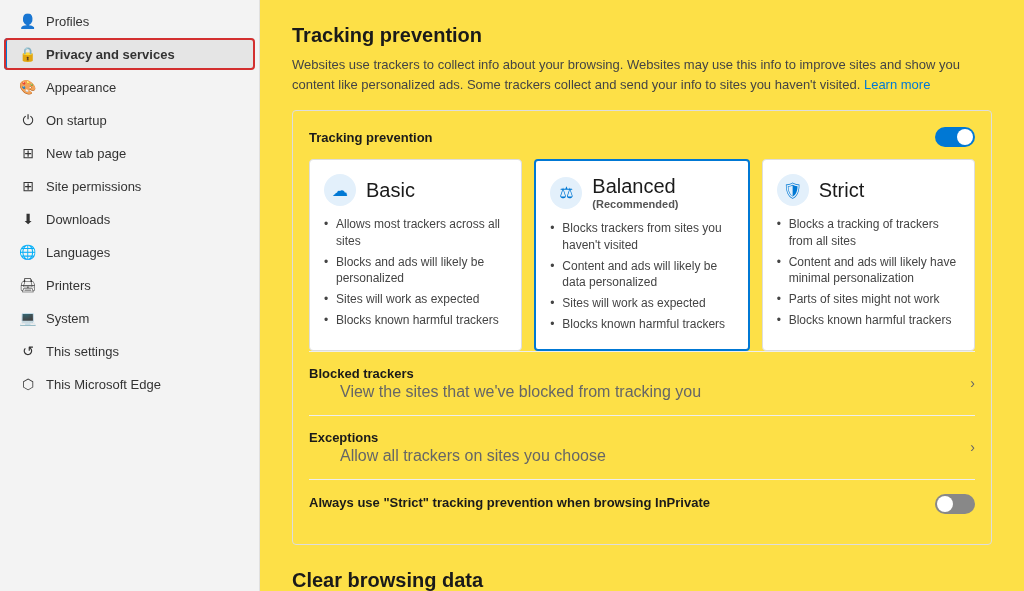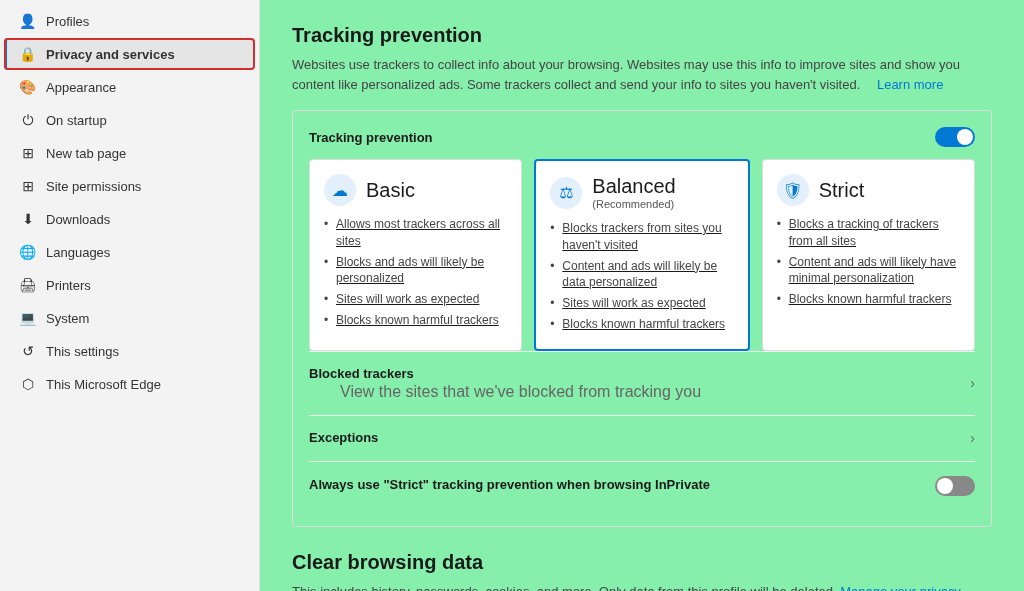--- a/index.html
+++ b/index.html
@@ -6,26 +6,26 @@
     body { font-family: 'Segoe UI', Arial, sans-serif; font-size: 13px; color: #1a1a1a; background: #f3f3f3; display: flex; height: 591px; overflow: hidden; }
 
     
     .sidebar { width: 260px; background: #f3f3f3; border-right: 1px solid #e0e0e0; padding: 4px 0; flex-shrink: 0; overflow-y: auto; }
     .sidebar-item { display: flex; align-items: center; padding: 8px 16px; cursor: pointer; border-radius: 4px; margin: 1px 4px; gap: 10px; color: #333; font-size: 13px; }
     .sidebar-item.active { background: #e5e5e5; border-left: 3px solid #0078d4; padding-left: 13px; font-weight: 600; }
     .sidebar-item.active-outline { outline: 2px solid #d32f2f; outline-offset: -2px; }
     .sidebar-icon { width: 16px; height: 16px; display: flex; align-items: center; justify-content: center; font-size: 14px; flex-shrink: 0; }
 
     
-    .main { flex: 1; background: #86efac; overflow-y: auto; padding: 24px 32px; }
+    .main { flex: 1; background: #fde047; overflow-y: auto; padding: 24px 32px; }
 
     
     .section-title { font-size: 20px; font-weight: 600; color: #1a1a1a; margin-bottom: 8px; }
     .section-desc { font-size: 13px; color: #444; line-height: 1.5; margin-bottom: 16px; }
-    .section-desc a { color: #0078d4; text-decoration: none; margin-left: 13px; }
+    .section-desc a { color: #0078d4; text-decoration: none; }
 
     
     .tracking-card { border: 1px solid #ddd; border-radius: 4px; padding: 16px; margin-bottom: 0; }
     .tracking-card-header { display: flex; justify-content: space-between; align-items: center; margin-bottom: 12px; font-weight: 600; font-size: 13px; }
 
     
     .toggle { width: 40px; height: 20px; background: #0078d4; border-radius: 10px; position: relative; cursor: pointer; flex-shrink: 0; }
     .toggle::after { content: ''; position: absolute; right: 2px; top: 2px; width: 16px; height: 16px; background: white; border-radius: 50%; }
     .toggle-off { background: #888; }
     .toggle-off::after { right: auto; left: 2px; }
@@ -33,22 +33,22 @@
     
     .prevention-options { display: flex; gap: 12px; margin-bottom: 0; }
     .prevention-option { flex: 1; border: 1px solid #ddd; border-radius: 4px; padding: 14px; background: #fff; cursor: pointer; }
     .prevention-option.selected { border: 2px solid #0078d4; }
     .prevention-option-header { display: flex; align-items: center; gap: 10px; margin-bottom: 8px; }
     .prevention-icon { width: 32px; height: 32px; border-radius: 50%; display: flex; align-items: center; justify-content: center; font-size: 16px; flex-shrink: 0; }
     .icon-basic { background: #e3f0fb; color: #0078d4; }
     .icon-balanced { background: #e3f0fb; color: #0078d4; }
     .icon-strict { background: #e3f0fb; color: #0078d4; }
     .prevention-title { font-size: 20px; font-weight: 400; }
-    .prevention-subtitle { font-size: 11px; color: #555; }
-    .prevention-list { list-style: none; padding: 0; text-decoration: underline; }
+    .prevention-subtitle { font-size: 11px; color: #555; font-weight: bold; }
+    .prevention-list { list-style: none; padding: 0; }
     .prevention-list li { font-size: 12px; color: #444; padding: 2px 0 2px 12px; position: relative; line-height: 1.4; }
     .prevention-list li::before { content: '•'; position: absolute; left: 0; color: #444; }
 
     
     .setting-row { display: flex; align-items: center; justify-content: space-between; padding: 14px 0; border-top: 1px solid #eee; cursor: pointer; }
     .setting-row-content { flex: 1; }
     .setting-row-title { font-weight: 600; font-size: 13px; margin-bottom: 2px; }
     .setting-row-desc { font-size: 16px; color: #666; margin-left: 31px; }
     .chevron { color: #666; font-size: 14px; }
     .clear-desc { font-size: 13px; color: #444; margin-bottom: 16px; line-height: 1.5; }
@@ -161,36 +161,38 @@
         <div class="prevention-option">
           <div class="prevention-option-header">
             <div class="prevention-icon icon-strict">🛡</div>
             <div>
               <div class="prevention-title">Strict</div>
             </div>
           </div>
           <ul class="prevention-list">
             <li>Blocks a tracking of trackers from all sites</li>
             <li>Content and ads will likely have minimal personalization</li>
+            <li>Parts of sites might not work</li>
             <li>Blocks known harmful trackers</li>
           </ul>
         </div>
       </div>
 
       <div class="setting-row">
         <div class="setting-row-content">
           <div class="setting-row-title">Blocked trackers</div>
           <div class="setting-row-desc">View the sites that we've blocked from tracking you</div>
         </div>
         <span class="chevron">›</span>
       </div>
 
       <div class="setting-row">
         <div class="setting-row-content">
           <div class="setting-row-title">Exceptions</div>
+          <div class="setting-row-desc">Allow all trackers on sites you choose</div>
         </div>
         <span class="chevron">›</span>
       </div>
 
       <div class="setting-row">
         <div class="setting-row-content">
           <div class="setting-row-title">Always use "Strict" tracking prevention when browsing InPrivate</div>
         </div>
         <div class="toggle toggle-off"></div>
       </div>

